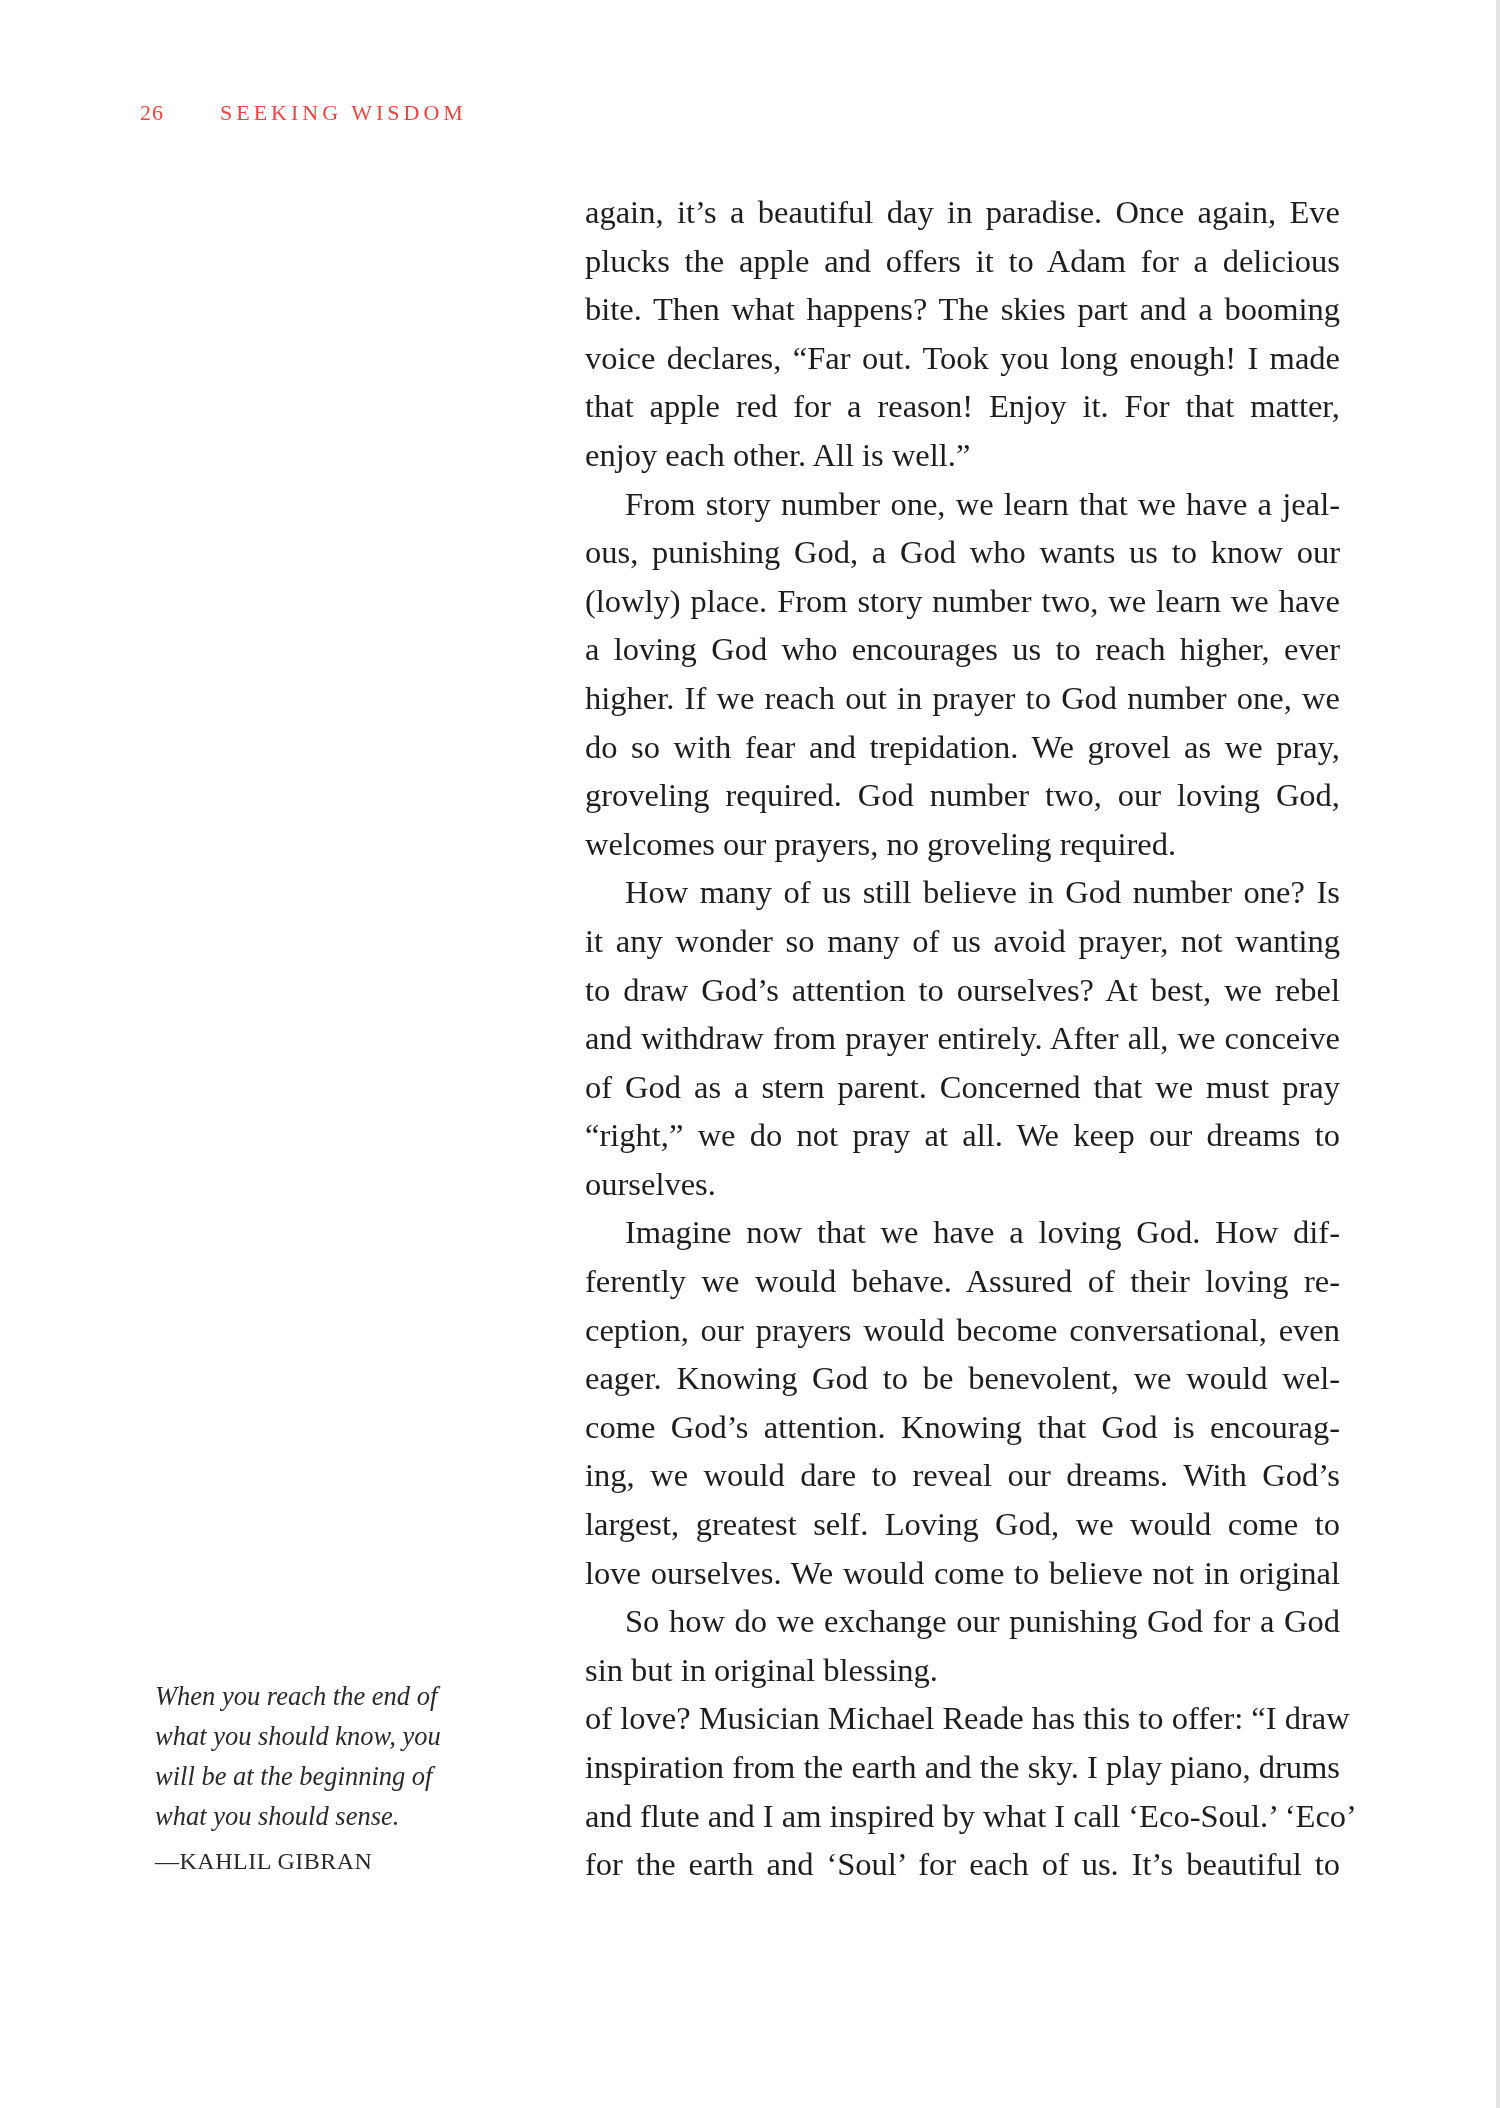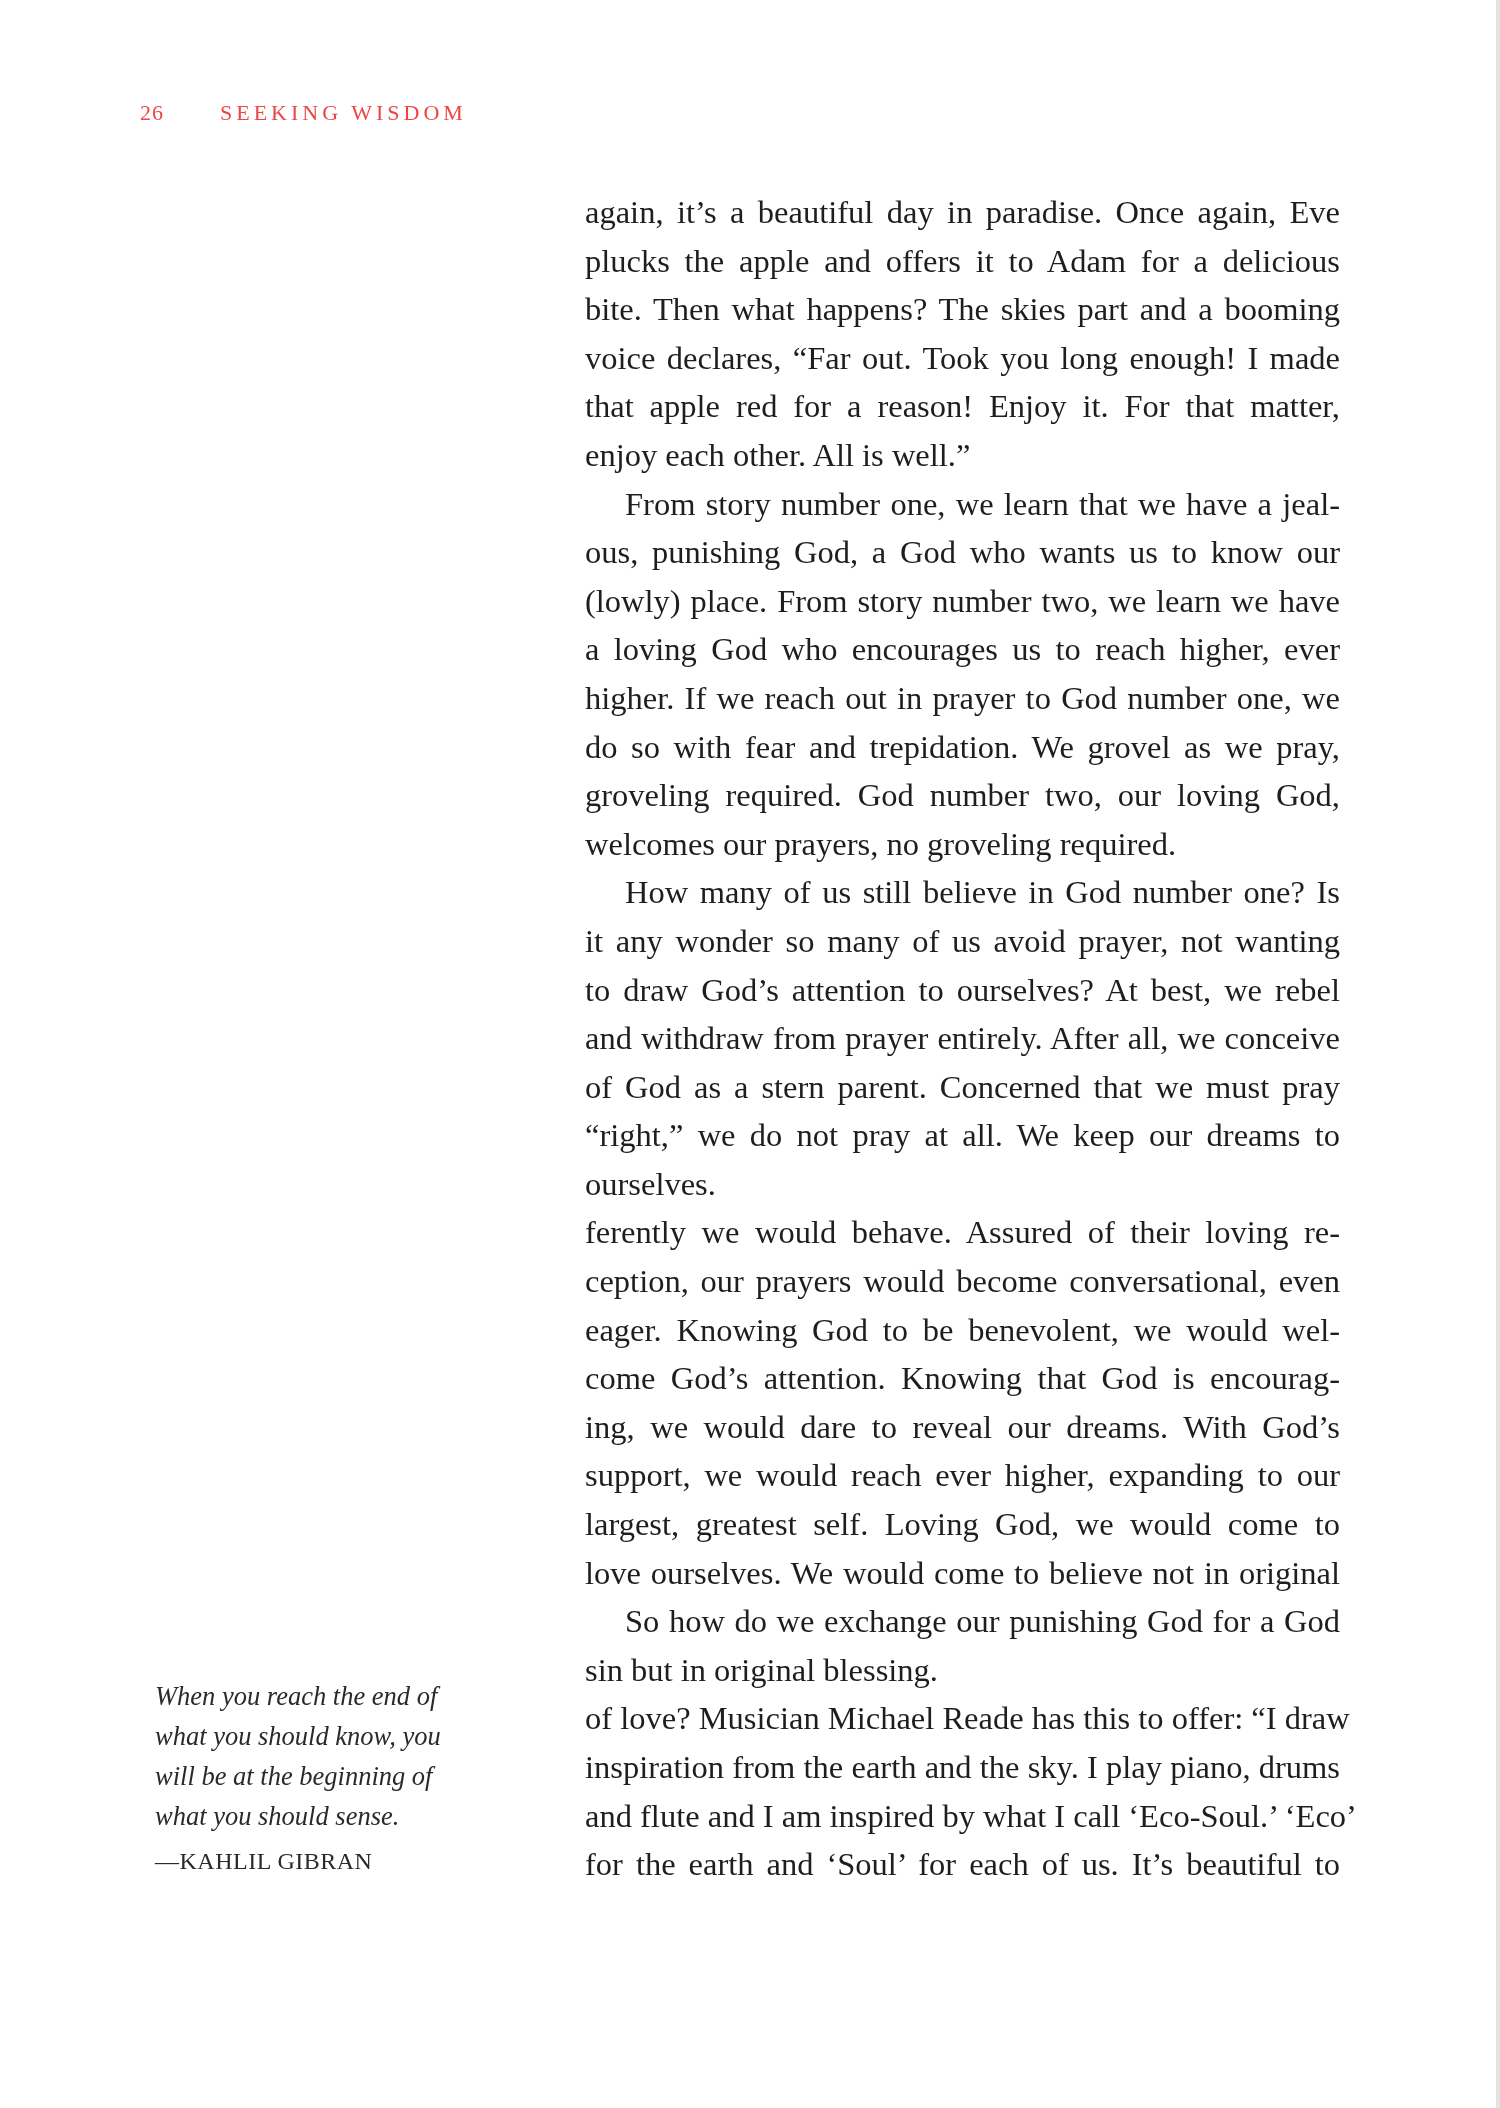--- a/index.html
+++ b/index.html
@@ -45,26 +45,26 @@
     <div class="line">do so with fear and trepidation. We grovel as we pray,</div>
     <div class="line">groveling required. God number two, our loving God,</div>
     <div class="line last">welcomes our prayers, no groveling required.</div>
     <div class="line indent">How many of us still believe in God number one? Is</div>
     <div class="line">it any wonder so many of us avoid prayer, not wanting</div>
     <div class="line">to draw God’s attention to ourselves? At best, we rebel</div>
     <div class="line">and withdraw from prayer entirely. After all, we conceive</div>
     <div class="line">of God as a stern parent. Concerned that we must pray</div>
     <div class="line">“right,” we do not pray at all. We keep our dreams to</div>
     <div class="line last">ourselves.</div>
+    <div class="line indent">Imagine now that we have a loving God. How dif-</div>
     <div class="line">ferently we would behave. Assured of their loving re-</div>
     <div class="line">ception, our prayers would become conversational, even</div>
     <div class="line">eager. Knowing God to be benevolent, we would wel-</div>
     <div class="line">come God’s attention. Knowing that God is encourag-</div>
     <div class="line">ing, we would dare to reveal our dreams. With God’s</div>
-    <div class="line">support, we would reach ever higher, expanding to our</div>
     <div class="line">largest, greatest self. Loving God, we would come to</div>
     <div class="line">love ourselves. We would come to believe not in original</div>
     <div class="line indent">So how do we exchange our punishing God for a God</div>
     <div class="line last">sin but in original blessing.</div>
     <div class="line">of love? Musician Michael Reade has this to offer: “I draw</div>
     <div class="line">inspiration from the earth and the sky. I play piano, drums</div>
     <div class="line">and flute and I am inspired by what I call ‘Eco-Soul.’ ‘Eco’</div>
     <div class="line">for the earth and ‘Soul’ for each of us. It’s beautiful to</div>
   </div>
 

